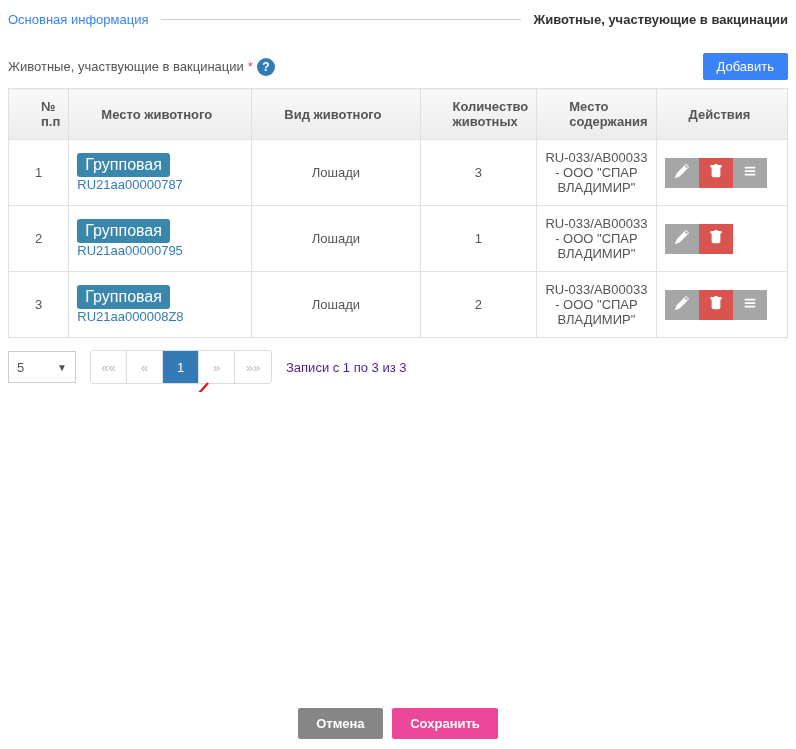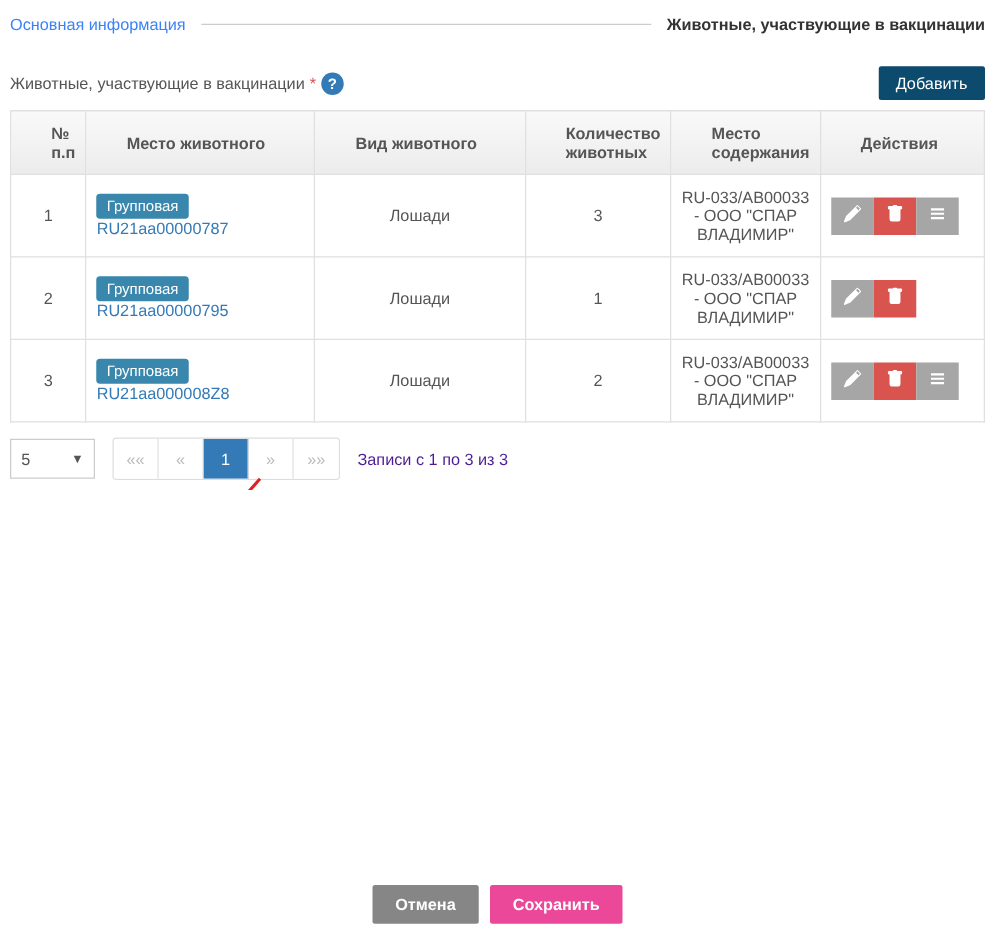--- a/index.html
+++ b/index.html
@@ -9,37 +9,37 @@
 .tab { cursor: pointer; padding: 4px 0; color: #3b82f6; }
 .tab.active { font-weight: bold; color: #333; }
 .tab-divider { flex: 1; height: 1px; background: #ccc; margin: 0 12px; }
 
 .section-header { display: flex; align-items: center; justify-content: space-between; margin-bottom: 8px; }
 .section-title-wrap { display: flex; align-items: center; gap: 4px; }
 .req { color: #d9534f; }
 .help-icon { width: 18px; height: 18px; border-radius: 50%; background: #337ab7; color: #fff; display: inline-flex; align-items: center; justify-content: center; font-size: 12px; font-weight: bold; cursor: pointer; }
 
 .btn { display: inline-flex; align-items: center; justify-content: center; border: none; cursor: pointer; font-size: 13px; padding: 6px 14px; color: #fff; border-radius: 2px; }
-.btn-primary { background: #0c4a6e; }
+.btn-primary { background: #3b82f6; }
 .btn-success { background: #ec4899; }
 .btn-default { background: #868686; }
 
 table.data-table { width: 100%; border-collapse: collapse; border: 1px solid #ddd; }
 table.data-table th, table.data-table td { border: 1px solid #e0e0e0; padding: 10px 8px; text-align: left; vertical-align: middle; }
 table.data-table th { background: linear-gradient(#f9f9f9, #ececec); color: #555; font-weight: bold; font-size: 13px; padding-left: 32px; }
 table.data-table td { font-size: 13px; }
 
 .col-idx { width: 44px; text-align: center; }
 .col-num { width: 205px; }
 .col-kind { width: 190px; text-align: center; }
 .col-qty { width: 96px; text-align: center; }
 .col-place { width: 110px; text-align: center; }
 .col-actions { width: 136px; }
 
-.badge { display: inline-block; background: #3a87ad; color: #fff; padding: 3px 8px; border-radius: 3px; font-size: 12px; margin-right: 4px; }
+.badge { display: inline-block; background: #3a87ad; color: #fff; padding: 3px 8px; border-radius: 3px; font-size: 16px; margin-right: 4px; }
 .link { color: #337ab7; cursor: pointer; }
 
 .actions-cell { display: flex; gap: 0; }
 .icon-btn { width: 34px; height: 30px; display: inline-flex; align-items: center; justify-content: center; cursor: pointer; border: none; color: #fff; }
 .icon-btn.gray { background: #a6a6a6; }
 .icon-btn.red { background: #d9534f; }
 
 .table-footer { display: flex; align-items: center; gap: 14px; margin-top: 12px; }
 .page-size { width: 68px; height: 32px; border: 1px solid #ccc; display: flex; align-items: center; justify-content: space-between; padding: 0 8px; background: #fff; cursor: pointer; }
 .page-size .caret { font-size: 10px; color: #555; }

